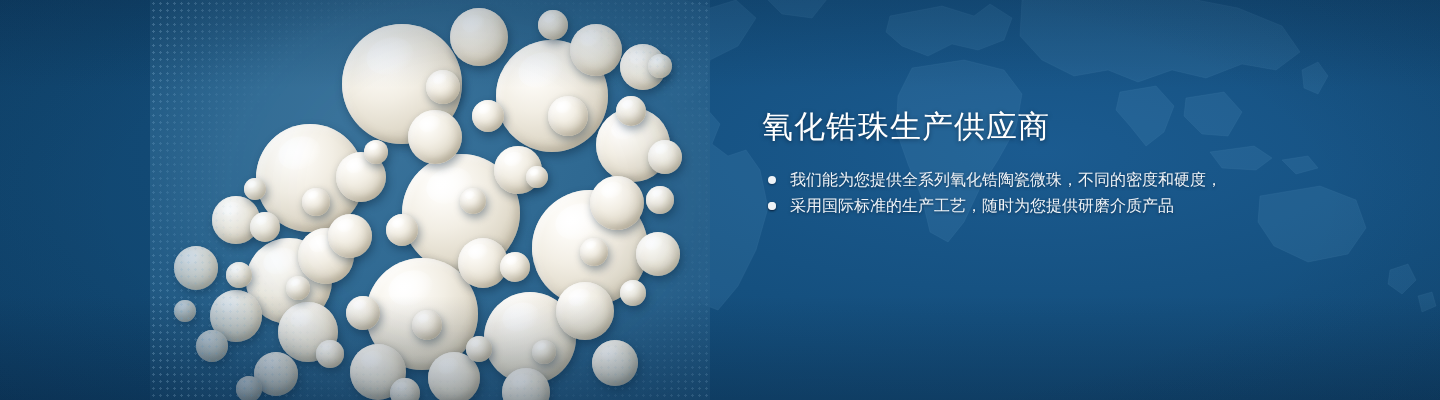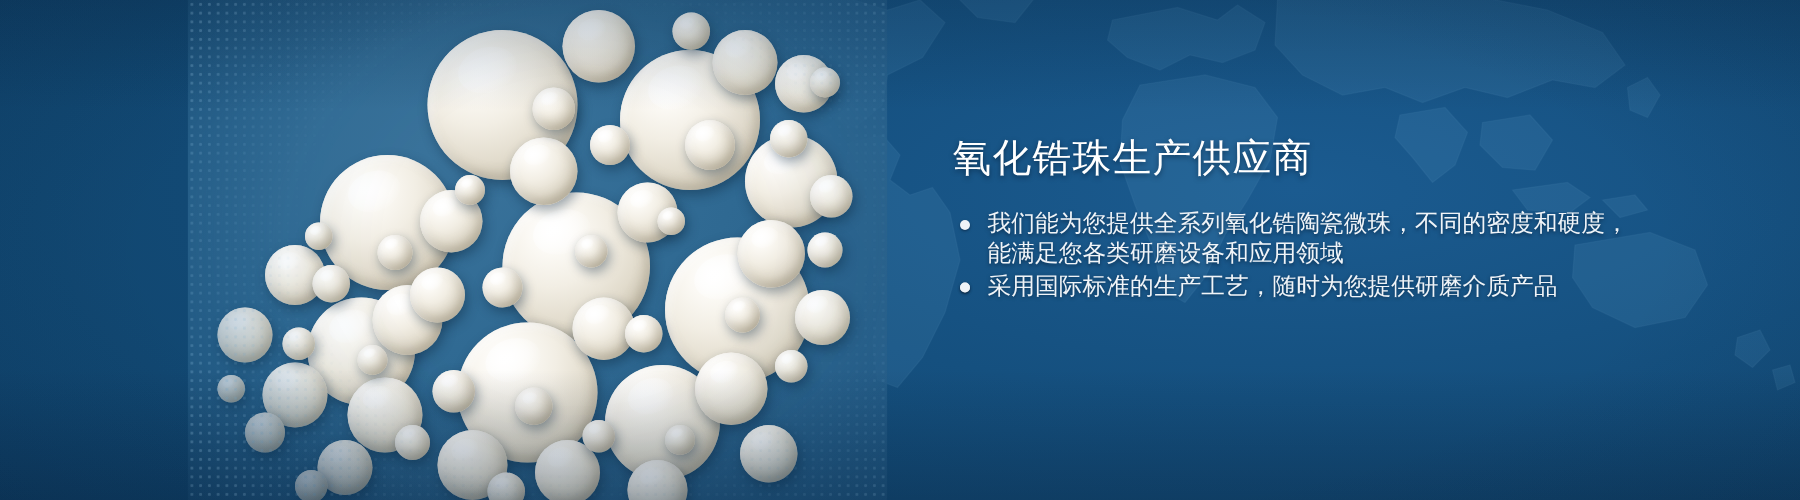--- a/index.html
+++ b/index.html
@@ -106,21 +106,21 @@
     text-shadow:0 1px 4px rgba(3,20,40,0.55);
     white-space:nowrap;
   }
   .bullets {
     margin-top:22px;
     list-style:none;
   }
   .bullet {
     position:relative;
     padding-left:28px;
-    font-size:19px;
+    font-size:16px;
     line-height:24px;
     color:#f0f4f8;
     text-shadow:0 1px 3px rgba(3,20,40,0.55);
     margin-bottom:2px;
   }
   .bullet .dot {
     position:absolute;
     left:6px; top:8px;
     width:8px; height:8px;
     border-radius:50%;
@@ -238,21 +238,20 @@
   <div class="halftone"></div>
   <div class="bg-vignette"></div>
 
   <div class="copy">
     <div class="headline">氧化锆珠生产供应商</div>
 
     <ul class="bullets">
       <li class="bullet">
         <span class="dot"></span>
         <span>我们能为您提供全系列氧化锆陶瓷微珠，不同的密度和硬度，</span>
-        <span class="line2">能满足您各类研磨设备和应用领域</span>
       </li>
       <li class="bullet">
         <span class="dot"></span>
       </li>
       <li class="bullet">
         <span class="dot"></span>
         <span>采用国际标准的生产工艺，随时为您提供研磨介质产品</span>
       </li>
     </ul>
   </div>

